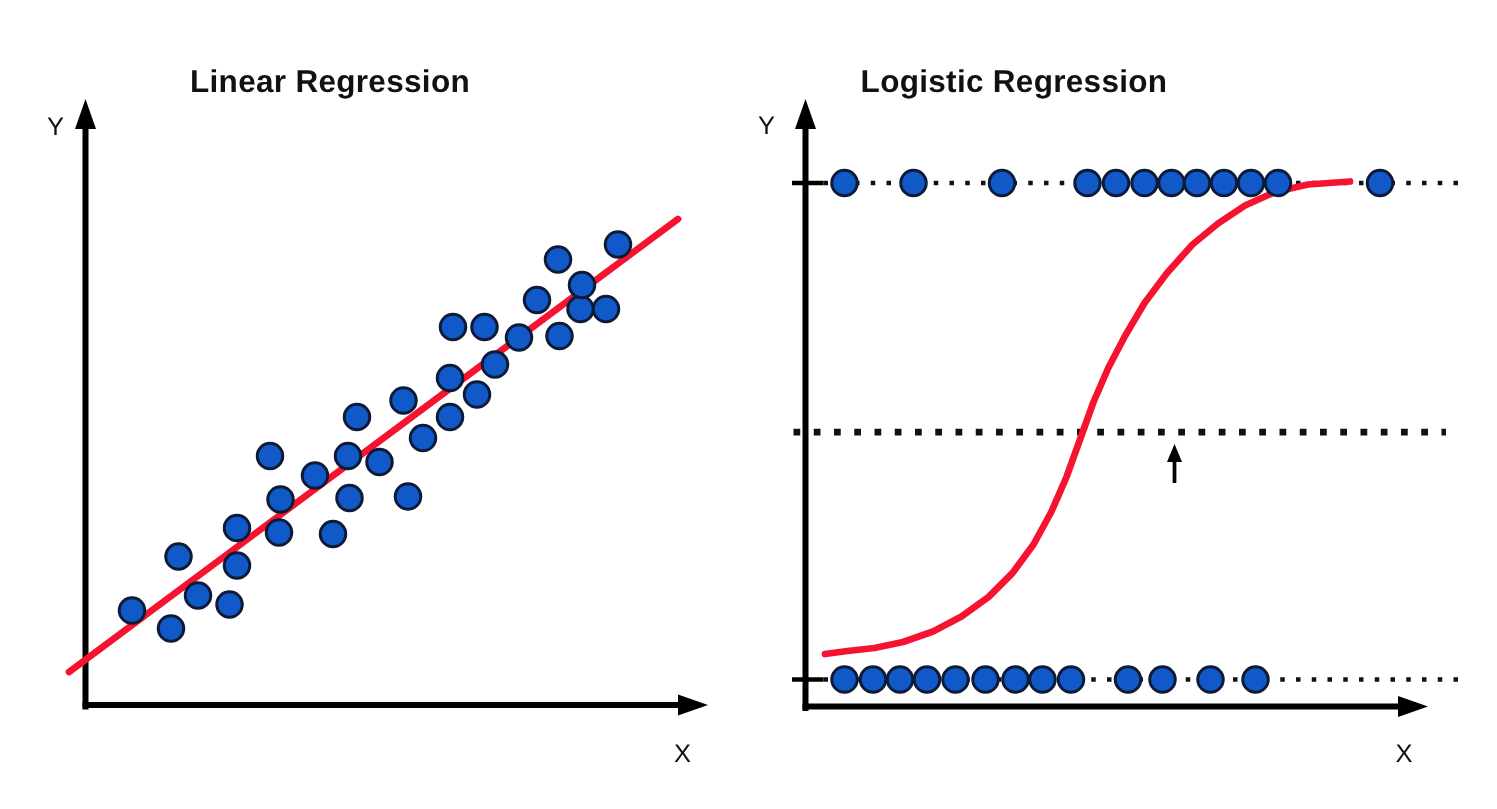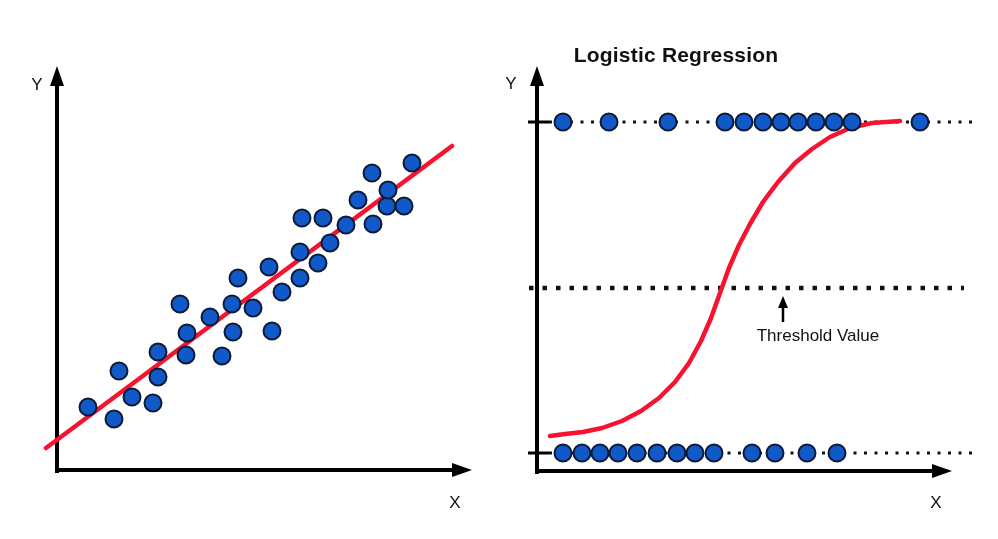--- a/index.html
+++ b/index.html
@@ -99,21 +99,21 @@
       <circle cx="695" cy="453" r="8.5" fill="#1159c9" stroke="#0d1b36" stroke-width="2"></circle>
       <circle cx="714" cy="453" r="8.5" fill="#1159c9" stroke="#0d1b36" stroke-width="2"></circle>
       <circle cx="752" cy="453" r="8.5" fill="#1159c9" stroke="#0d1b36" stroke-width="2"></circle>
       <circle cx="775" cy="453" r="8.5" fill="#1159c9" stroke="#0d1b36" stroke-width="2"></circle>
       <circle cx="807" cy="453" r="8.5" fill="#1159c9" stroke="#0d1b36" stroke-width="2"></circle>
       <circle cx="837" cy="453" r="8.5" fill="#1159c9" stroke="#0d1b36" stroke-width="2"></circle>
       <line x1="783" y1="322" x2="783" y2="305" stroke="#000000" stroke-width="2.5"></line>
       <polygon points="783,296 778,308 788,308" fill="#000000"></polygon>
     </svg>
 
+  <div class="lbl chart-title" id="title-linear">Linear Regression</div>
   <div class="lbl chart-title" id="title-logistic">Logistic Regression</div>
 
   <div class="lbl axis-lbl" id="ylbl-linear">Y</div>
   <div class="lbl axis-lbl" id="xlbl-linear">X</div>
   <div class="lbl axis-lbl" id="ylbl-logistic">Y</div>
   <div class="lbl axis-lbl" id="xlbl-logistic">X</div>
 
-  <div class="lbl threshold-lbl" id="threshold-label">Threshold Value</div>
 </div>
 
 </body></html>

